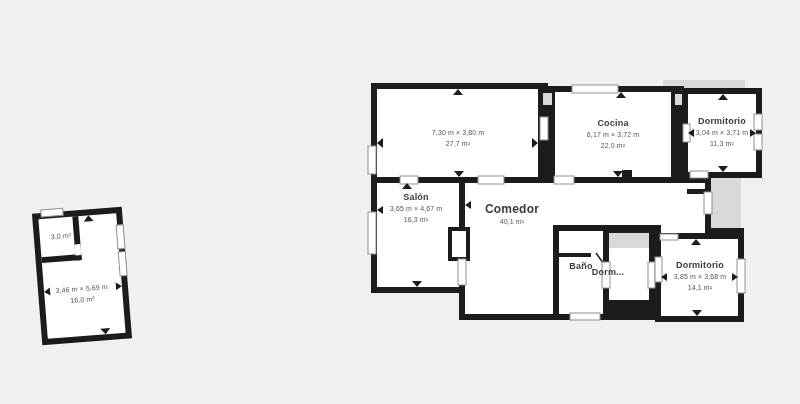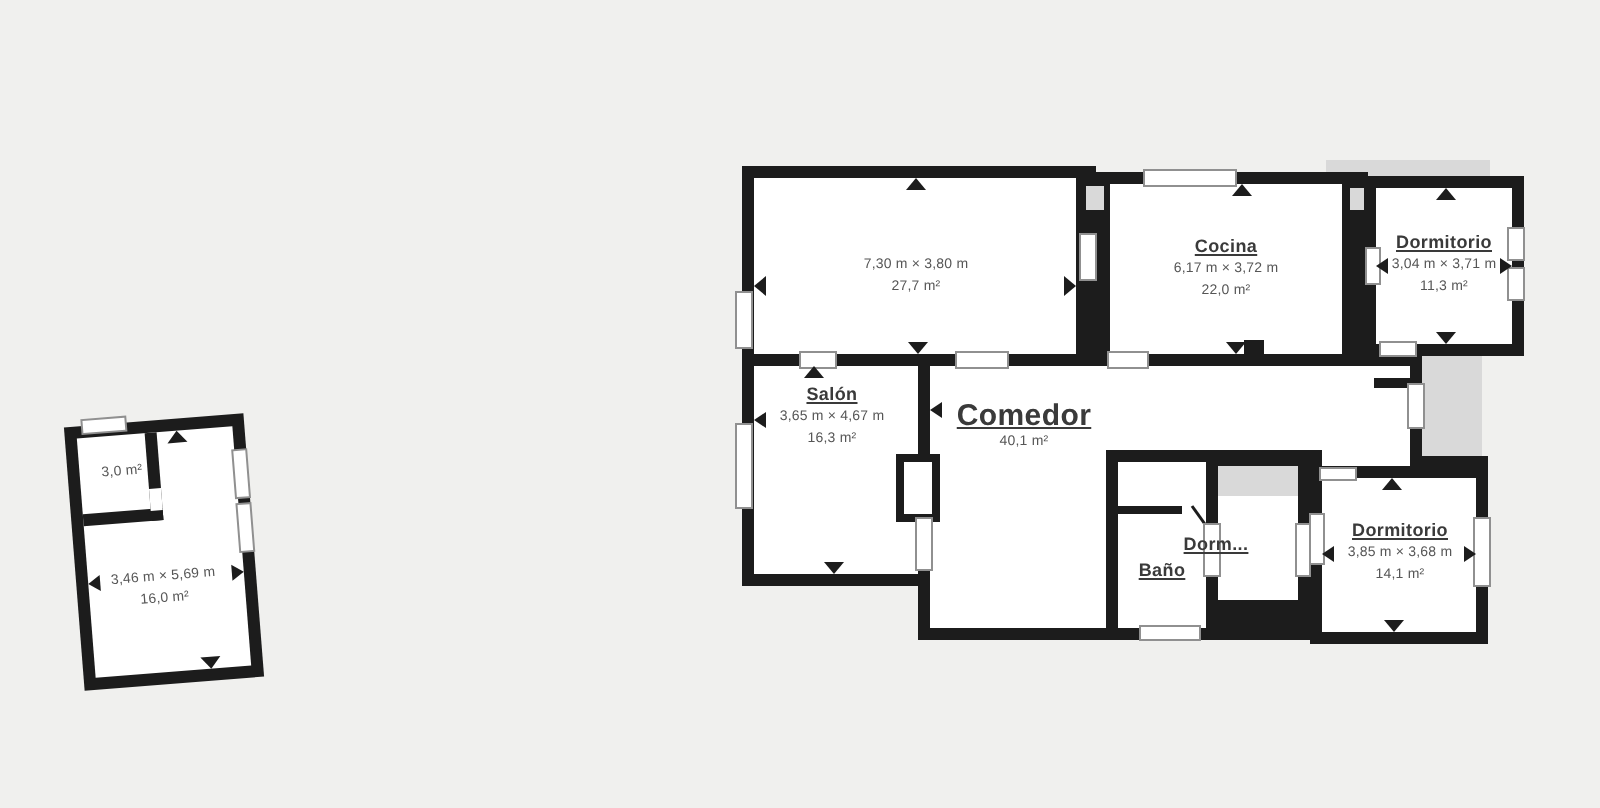--- a/index.html
+++ b/index.html
@@ -13,23 +13,23 @@
   .plan-svg{position:absolute;left:0;top:0;}
   .label{
     position:absolute;
     transform:translate(-50%,-50%);
     text-align:center;
     white-space:nowrap;
     pointer-events:none;
   }
   .room-name{
     font-size:9px;font-weight:700;color:#3a3a3a;
-    line-height:12px;letter-spacing:.2px;text-decoration:underline;
-  }
-  .room-name.big{font-size:15px;line-height:14px;}
+    line-height:12px;letter-spacing:.2px;
+  }
+  .room-name.big{font-size:12px;line-height:14px;}
   .room-dims{
     font-size:7px;font-weight:400;color:#565656;
     line-height:11px;letter-spacing:.1px;
   }
   .tilted{transform:translate(-50%,-50%) rotate(-4.5deg);}
 </style>
 </head>
 <body>
 
 <div class="stage">
@@ -167,21 +167,21 @@
     <div class="room-name">Salón</div>
     <div class="room-dims">3,65 m × 4,67 m</div>
     <div class="room-dims">16,3 m²</div>
   </div>
 
   <div class="label" style="left:512px;top:214px">
     <div class="room-name big">Comedor</div>
     <div class="room-dims">40,1 m²</div>
   </div>
 
-  <div class="label" style="left:581px;top:285px">
+  <div class="label" style="left:581px;top:266px">
     <div class="room-name">Baño</div>
   </div>
 
   <div class="label" style="left:608px;top:272px">
     <div class="room-name">Dorm...</div>
   </div>
 
   <div class="label" style="left:700px;top:276px">
     <div class="room-name">Dormitorio</div>
     <div class="room-dims">3,85 m × 3,68 m</div>

